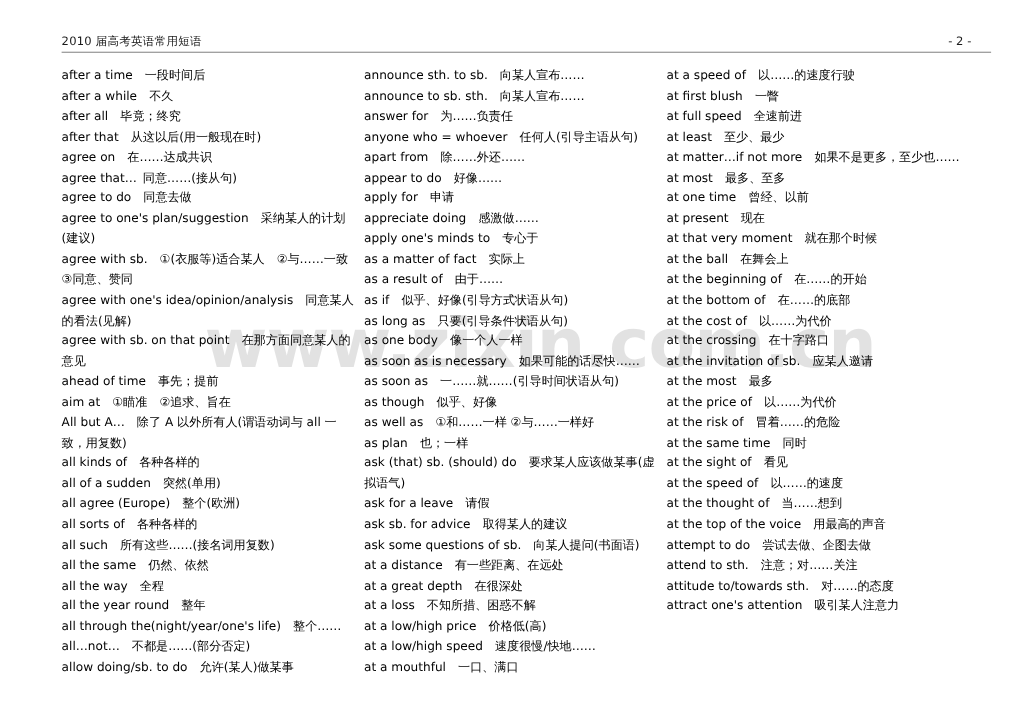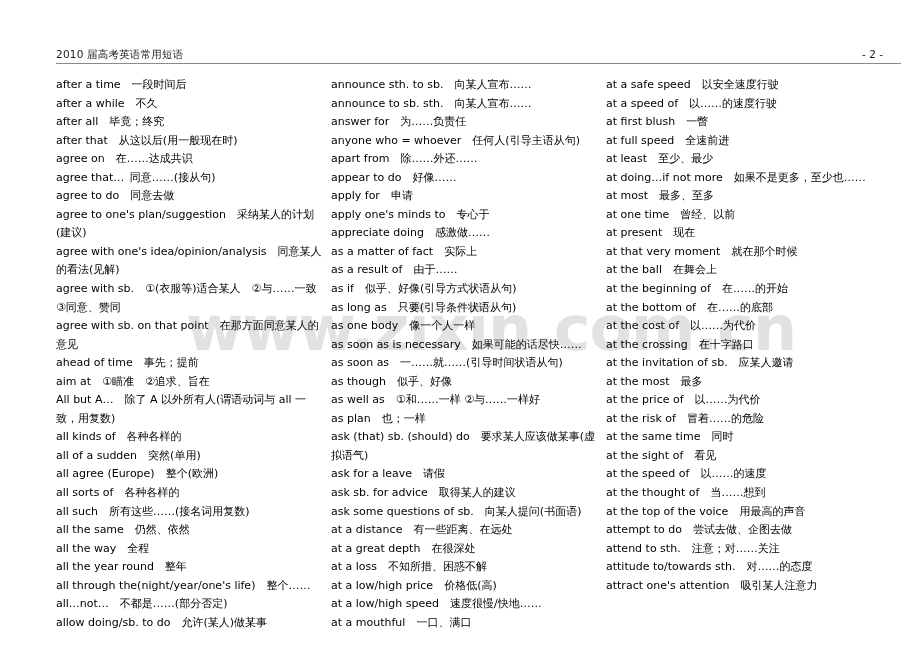--- a/index.html
+++ b/index.html
@@ -12,21 +12,21 @@
     height: 651px;
     overflow: hidden;
     font-family: "DejaVu Sans", "Liberation Sans", sans-serif;
     color: #000000;
     position: relative;
   }
 
   #page {
     position: absolute;
     left: 0;
-    top: 16px;
+    top: 0;
     width: 920px;
     height: 532px;
     border-radius: 16px;
   }
 
   
   #header {
     position: absolute;
     left: 56px;
     top: 26px;
@@ -117,22 +117,22 @@
   <div id="columns">
     <div class="column col-1">
         <div class="entry">after a time 一段时间后</div>
         <div class="entry">after a while 不久</div>
         <div class="entry">after all 毕竟；终究</div>
         <div class="entry">after that 从这以后(用一般现在时)</div>
         <div class="entry">agree on 在……达成共识</div>
         <div class="entry">agree that… 同意……(接从句)</div>
         <div class="entry">agree to do 同意去做</div>
         <div class="entry">agree to one's plan/suggestion 采纳某人的计划(建议)</div>
+        <div class="entry">agree with sb. ①(衣服等)适合某人 ②与……一致 ③同意、赞同</div>
         <div class="entry">agree with one's idea/opinion/analysis 同意某人的看法(见解)</div>
-        <div class="entry">agree with sb. ①(衣服等)适合某人 ②与……一致 ③同意、赞同</div>
         <div class="entry">agree with sb. on that point 在那方面同意某人的意见</div>
         <div class="entry">ahead of time 事先；提前</div>
         <div class="entry">aim at ①瞄准 ②追求、旨在</div>
         <div class="entry">All but A… 除了 A 以外所有人(谓语动词与 all 一致，用复数)</div>
         <div class="entry">all kinds of 各种各样的</div>
         <div class="entry">all of a sudden 突然(单用)</div>
         <div class="entry">all agree (Europe) 整个(欧洲)</div>
         <div class="entry">all sorts of 各种各样的</div>
         <div class="entry">all such 所有这些……(接名词用复数)</div>
         <div class="entry">all the same 仍然、依然</div>
@@ -143,22 +143,22 @@
         <div class="entry">allow doing/sb. to do 允许(某人)做某事</div>
       </div>
     <div class="column col-2">
         <div class="entry">announce sth. to sb. 向某人宣布……</div>
         <div class="entry">announce to sb. sth. 向某人宣布……</div>
         <div class="entry">answer for 为……负责任</div>
         <div class="entry">anyone who = whoever 任何人(引导主语从句)</div>
         <div class="entry">apart from 除……外还……</div>
         <div class="entry">appear to do 好像……</div>
         <div class="entry">apply for 申请</div>
+        <div class="entry">appreciate doing 感激做……</div>
         <div class="entry">apply one's minds to 专心于</div>
-        <div class="entry">appreciate doing 感激做……</div>
         <div class="entry">as a matter of fact 实际上</div>
         <div class="entry">as a result of 由于……</div>
         <div class="entry">as if 似乎、好像(引导方式状语从句)</div>
         <div class="entry">as long as 只要(引导条件状语从句)</div>
         <div class="entry">as one body 像一个人一样</div>
         <div class="entry">as soon as is necessary 如果可能的话尽快……</div>
         <div class="entry">as soon as 一……就……(引导时间状语从句)</div>
         <div class="entry">as though 似乎、好像</div>
         <div class="entry">as well as ①和……一样 ②与……一样好</div>
         <div class="entry">as plan 也；一样</div>
@@ -167,26 +167,25 @@
         <div class="entry">ask sb. for advice 取得某人的建议</div>
         <div class="entry">ask some questions of sb. 向某人提问(书面语)</div>
         <div class="entry">at a distance 有一些距离、在远处</div>
         <div class="entry">at a great depth 在很深处</div>
         <div class="entry">at a loss 不知所措、困惑不解</div>
         <div class="entry">at a low/high price 价格低(高)</div>
         <div class="entry">at a low/high speed 速度很慢/快地……</div>
         <div class="entry">at a mouthful 一口、满口</div>
       </div>
     <div class="column col-3">
-        <div class="entry">at a safe speed 以安全速度行驶</div>
         <div class="entry">at a speed of 以……的速度行驶</div>
         <div class="entry">at first blush 一瞥</div>
         <div class="entry">at full speed 全速前进</div>
         <div class="entry">at least 至少、最少</div>
-        <div class="entry">at doing…if not more 如果不是更多，至少也……</div>
+        <div class="entry">at matter…if not more 如果不是更多，至少也……</div>
         <div class="entry">at most 最多、至多</div>
         <div class="entry">at one time 曾经、以前</div>
         <div class="entry">at present 现在</div>
         <div class="entry">at that very moment 就在那个时候</div>
         <div class="entry">at the ball 在舞会上</div>
         <div class="entry">at the beginning of 在……的开始</div>
         <div class="entry">at the bottom of 在……的底部</div>
         <div class="entry">at the cost of 以……为代价</div>
         <div class="entry">at the crossing 在十字路口</div>
         <div class="entry">at the invitation of sb. 应某人邀请</div>

